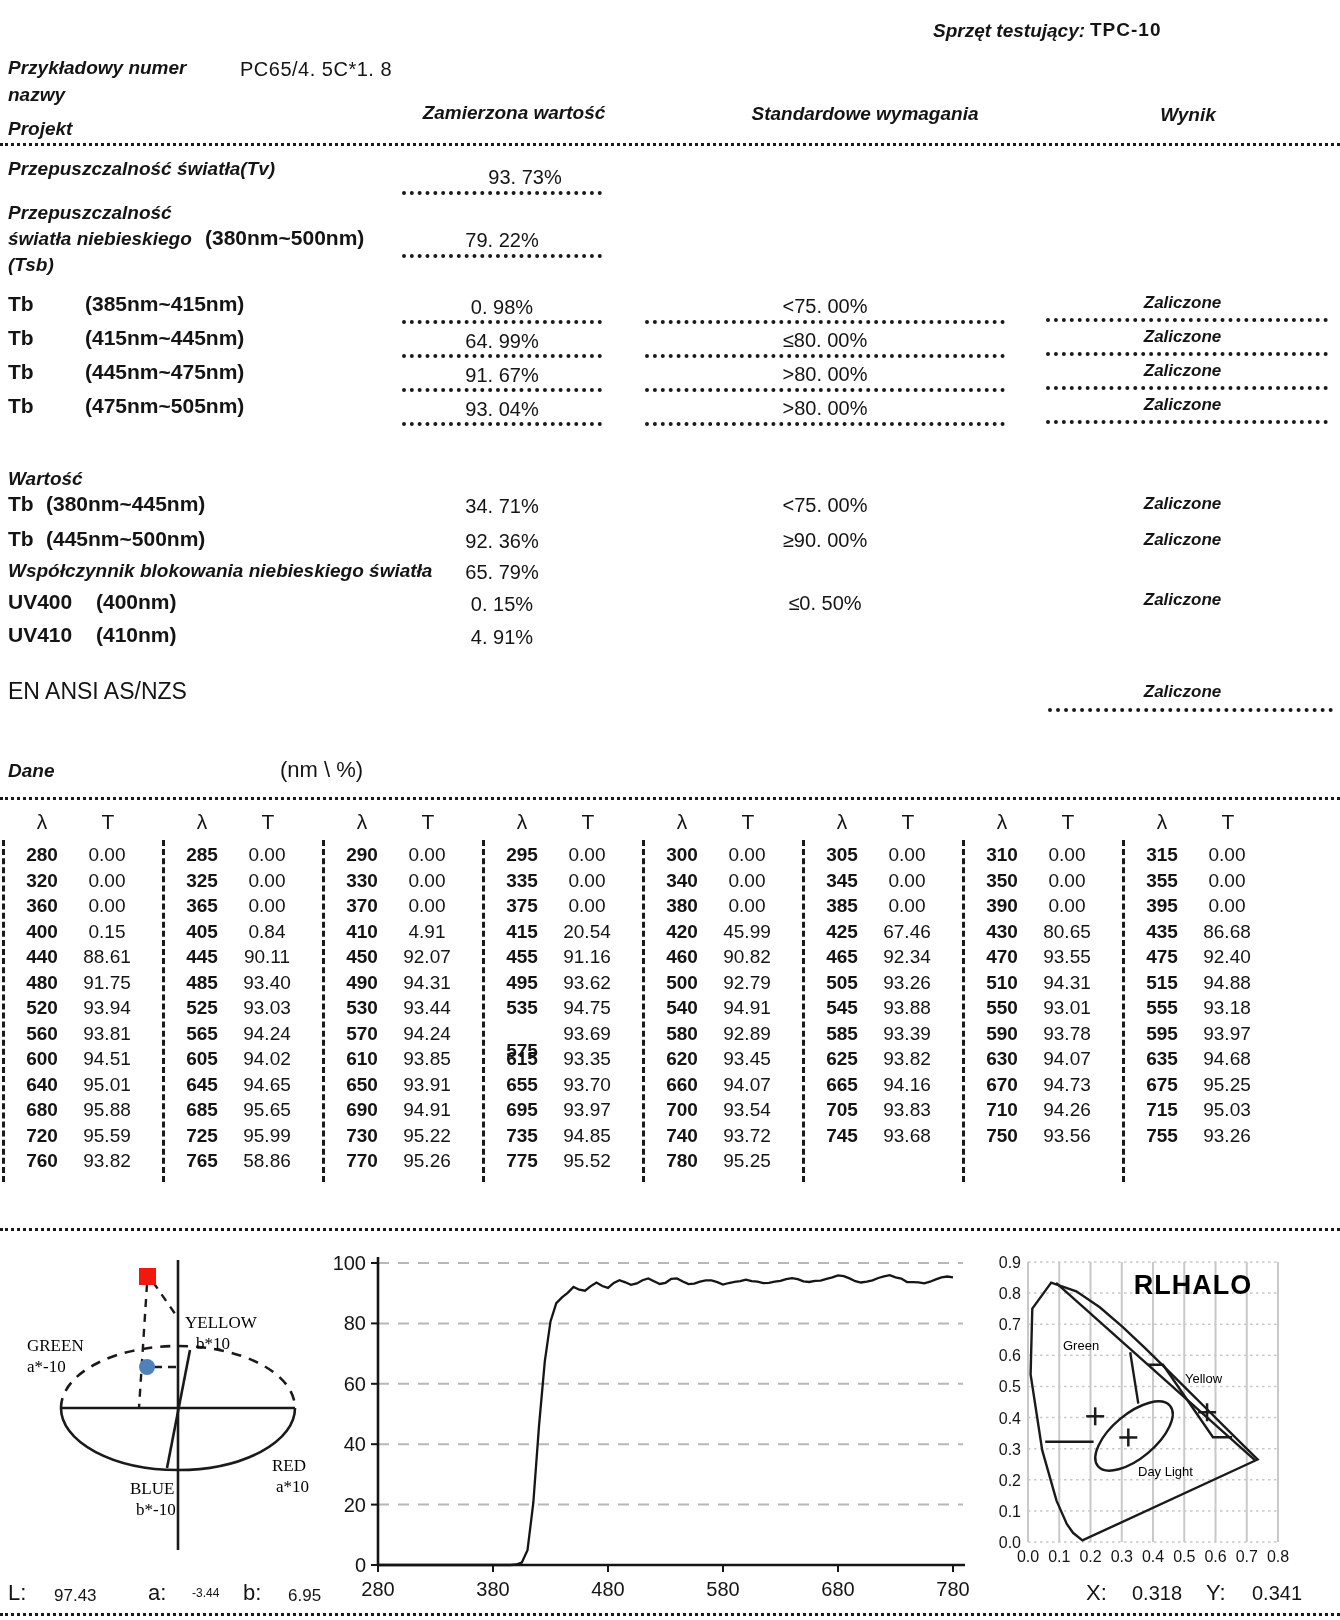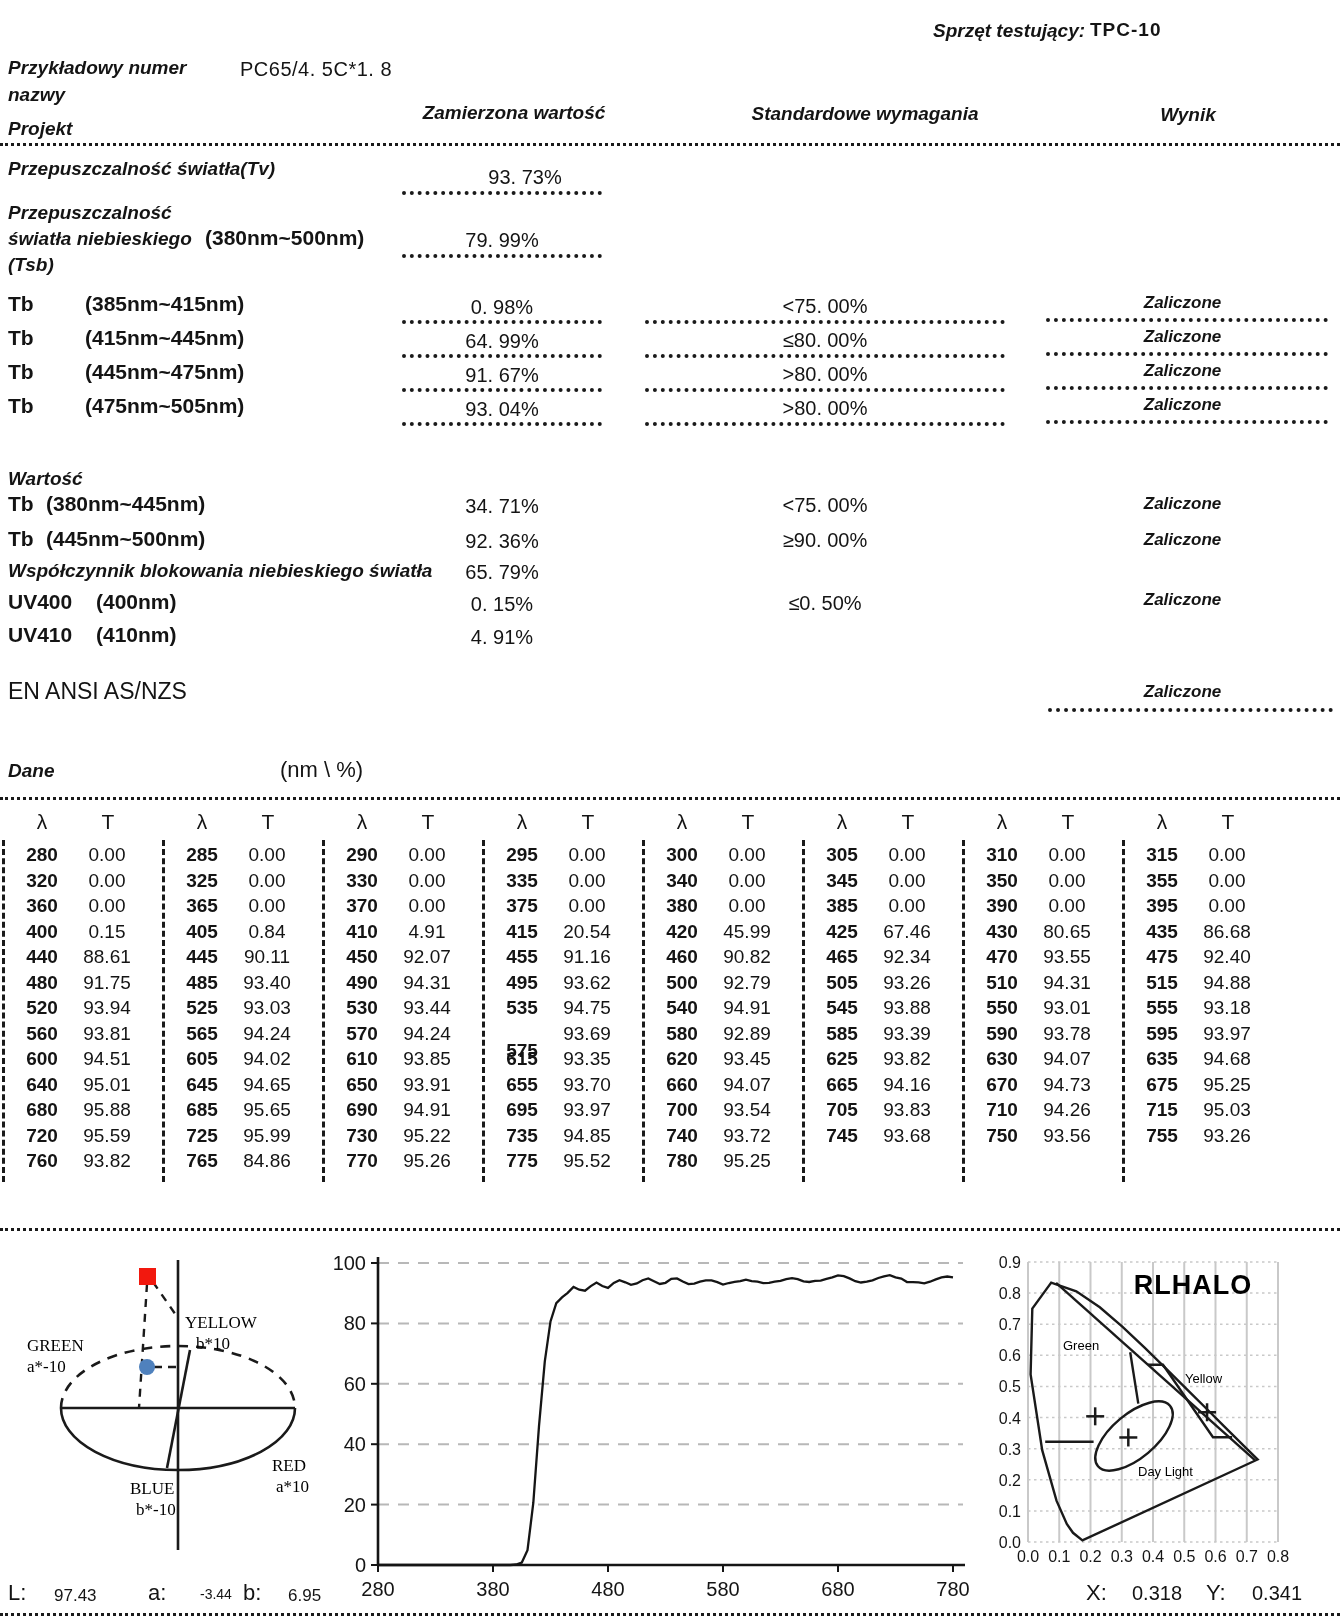--- a/index.html
+++ b/index.html
@@ -42,21 +42,21 @@
 <div class="abs dotline" style="left:0;top:143px;width:1340px"></div>
 
 <div class="abs bi lbl" style="left:8px;top:158px">Przepuszczalność światła(Tv)</div>
 <div class="abs val ctr" style="left:425px;top:166px;width:200px">93. 73%</div>
 <div class="abs u" style="left:402px;top:191px;width:200px"></div>
 
 <div class="abs bi lbl" style="left:8px;top:202px">Przepuszczalność</div>
 <div class="abs bi lbl" style="left:8px;top:228px">światła niebieskiego</div>
 <div class="abs plain" style="left:205px;top:226px">(380nm~500nm)</div>
 <div class="abs bi lbl" style="left:8px;top:254px">(Tsb)</div>
-<div class="abs val ctr" style="left:402px;top:229px;width:200px">79. 99%</div>
+<div class="abs val ctr" style="left:402px;top:229px;width:200px">79. 22%</div>
 <div class="abs u" style="left:402px;top:254px;width:200px"></div>
 
 <div id="tb-rows">
     <div class="abs plain" style="left:8px;top:292px">Tb</div>
     <div class="abs plain" style="left:85px;top:292px">(385nm~415nm)</div>
     <div class="abs val ctr" style="left:402px;top:296px;width:200px">0. 98%</div>
     <div class="abs u" style="left:402px;top:320px;width:200px"></div>
     <div class="abs std ctr" style="left:645px;top:295px;width:360px">&lt;75. 00%</div>
     <div class="abs u" style="left:645px;top:320px;width:360px"></div>
     <div class="abs res ctr" style="left:1045px;top:293px;width:275px">Zaliczone</div>
@@ -335,21 +335,21 @@
     <div class="tc" style="left:714px;top:316.5px;width:66px">93.72</div>
     <div class="lc" style="left:814px;top:316.5px;width:56px">745</div>
     <div class="tc" style="left:874px;top:316.5px;width:66px">93.68</div>
     <div class="lc" style="left:974px;top:316.5px;width:56px">750</div>
     <div class="tc" style="left:1034px;top:316.5px;width:66px">93.56</div>
     <div class="lc" style="left:1134px;top:316.5px;width:56px">755</div>
     <div class="tc" style="left:1194px;top:316.5px;width:66px">93.26</div>
     <div class="lc" style="left:14px;top:342px;width:56px">760</div>
     <div class="tc" style="left:74px;top:342px;width:66px">93.82</div>
     <div class="lc" style="left:174px;top:342px;width:56px">765</div>
-    <div class="tc" style="left:234px;top:342px;width:66px">84.86</div>
+    <div class="tc" style="left:234px;top:342px;width:66px">58.86</div>
     <div class="lc" style="left:334px;top:342px;width:56px">770</div>
     <div class="tc" style="left:394px;top:342px;width:66px">95.26</div>
     <div class="lc" style="left:494px;top:342px;width:56px">775</div>
     <div class="tc" style="left:554px;top:342px;width:66px">95.52</div>
     <div class="lc" style="left:654px;top:342px;width:56px">780</div>
     <div class="tc" style="left:714px;top:342px;width:66px">95.25</div>
   </div>
 
 <div class="abs dotline" style="left:0;top:1228px;width:1340px"></div>
 
@@ -468,21 +468,21 @@
     <text x="43" y="154.45" font-size="16" text-anchor="end" fill="#141414">0.5</text>
     <text x="43" y="123.33999999999995" font-size="16" text-anchor="end" fill="#141414">0.6</text>
     <text x="43" y="92.22999999999996" font-size="16" text-anchor="end" fill="#141414">0.7</text>
     <text x="43" y="61.119999999999976" font-size="16" text-anchor="end" fill="#141414">0.8</text>
     <text x="43" y="30.00999999999999" font-size="16" text-anchor="end" fill="#141414">0.9</text>
   </svg>
 
 <div class="abs" style="left:8px;top:1580px;font-size:22px">L:</div>
 <div class="abs" style="left:54px;top:1586px;font-size:17px">97.43</div>
 <div class="abs" style="left:148px;top:1580px;font-size:22px">a:</div>
-<div class="abs" style="left:200px;top:1586px;font-size:14px">-3.44</div>
+<div class="abs" style="left:192px;top:1586px;font-size:12px">-3.44</div>
 <div class="abs" style="left:243px;top:1580px;font-size:22px">b:</div>
 <div class="abs" style="left:288px;top:1586px;font-size:17px">6.95</div>
 
 <div class="abs" style="left:1086px;top:1580px;font-size:22px">X:</div>
 <div class="abs" style="left:1132px;top:1582px;font-size:20px">0.318</div>
 <div class="abs" style="left:1206px;top:1580px;font-size:22px">Y:</div>
 <div class="abs" style="left:1252px;top:1582px;font-size:20px">0.341</div>
 
 <div class="abs dotline" style="left:0;top:1613px;width:1340px"></div>
 

